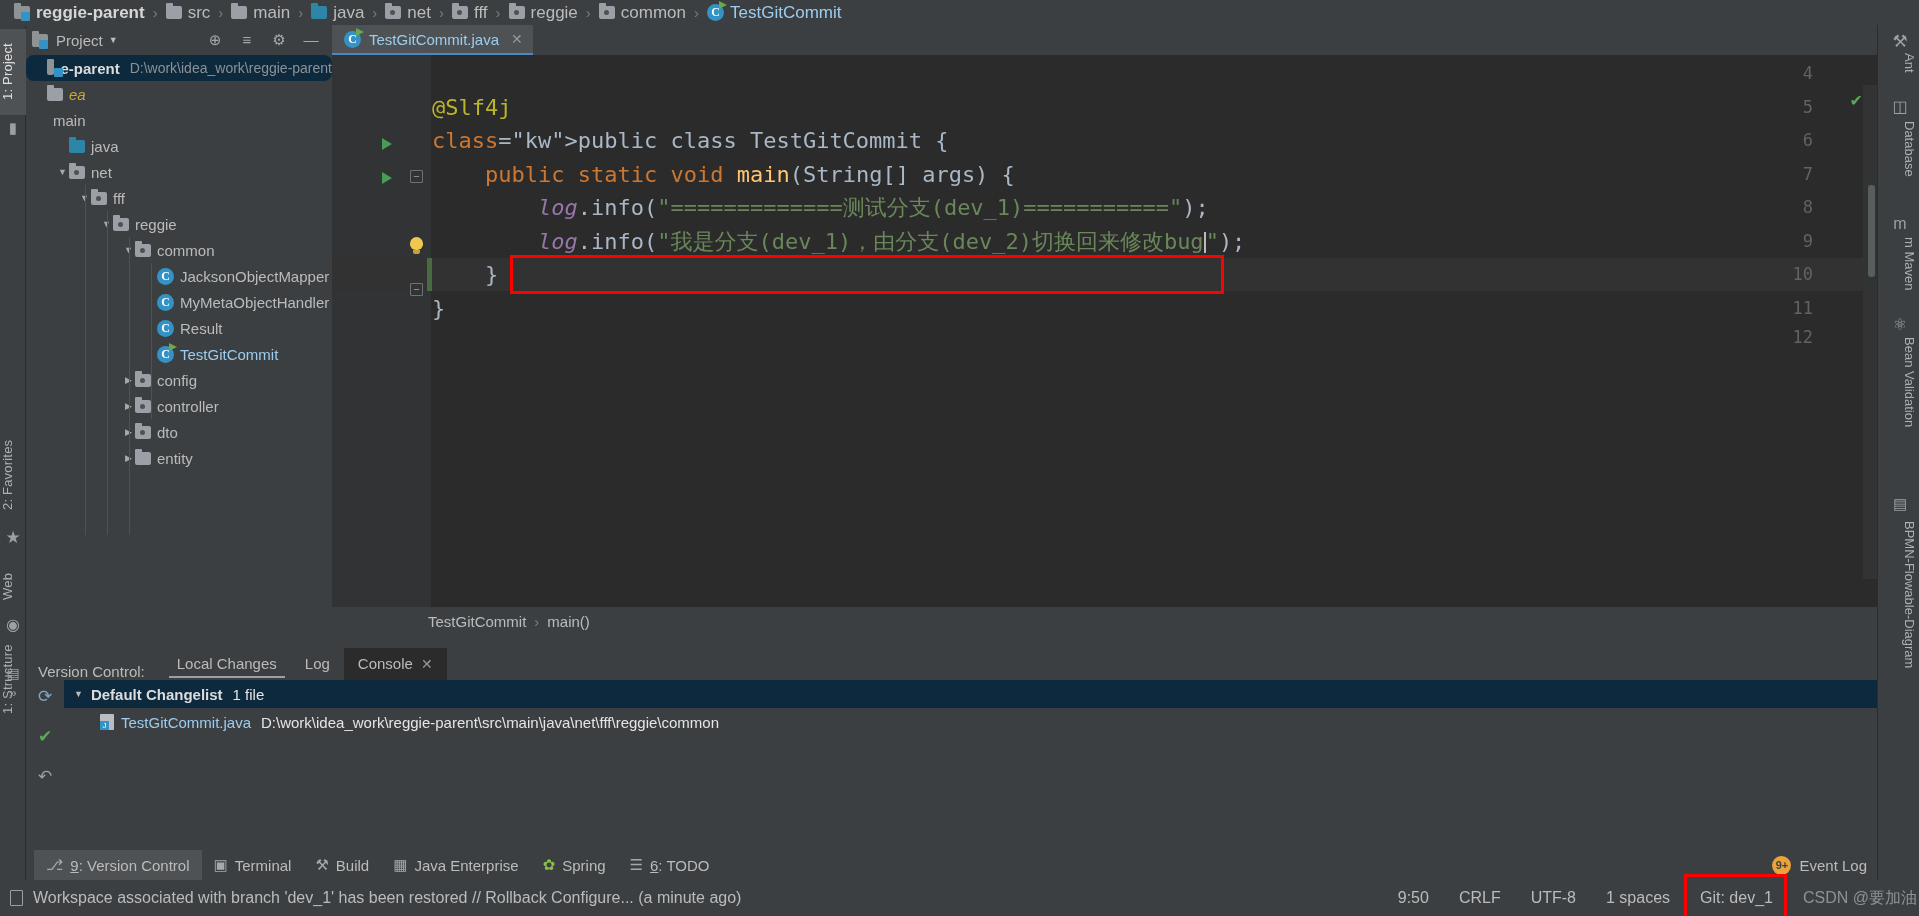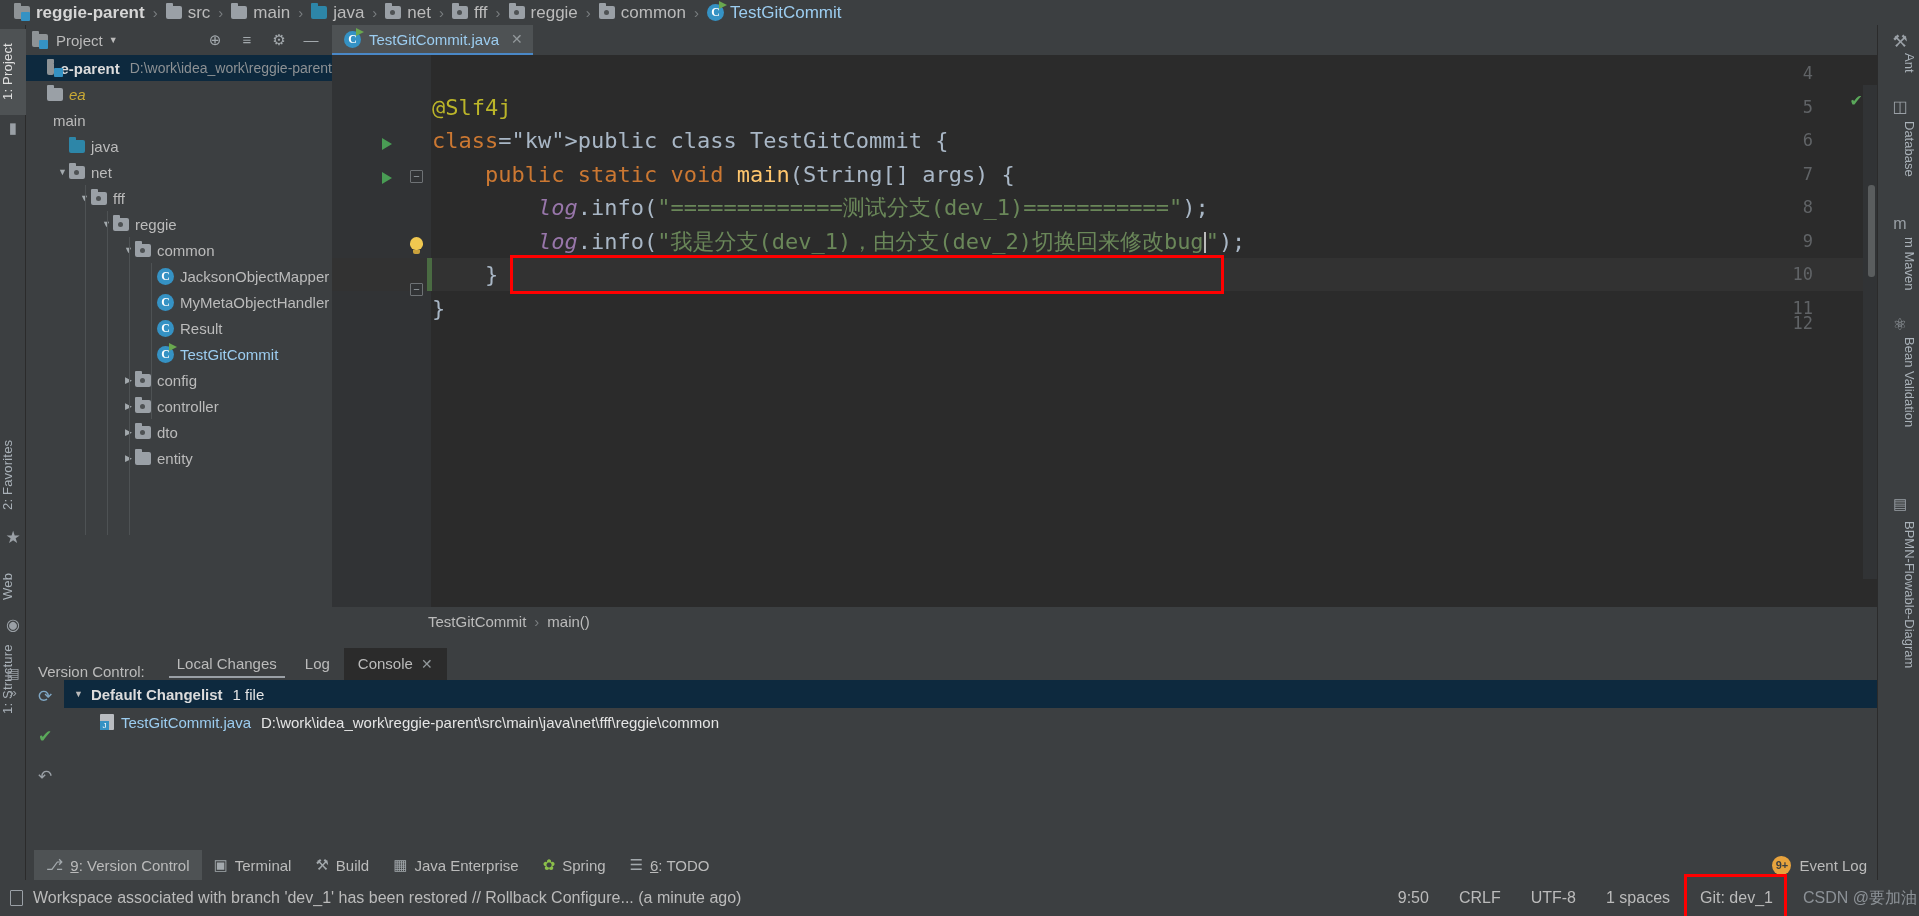--- a/index.html
+++ b/index.html
@@ -333,21 +333,21 @@
       <span class="ph-title">Project</span>
       <span class="ph-caret">▼</span>
       <span class="ph-actions" id="proj-actions">
           <span class="ph-btn">⊕</span>
           <span class="ph-btn">≡</span>
           <span class="ph-btn">⚙</span>
           <span class="ph-btn">—</span>
         </span>
     </div>
     <div class="tree" id="proj-tree">
-        <div class="trow sel" style="padding-left: 8px;">
+        <div class="trow sel" style="padding-left: 8px; border-radius: 8px;">
           <span class="tarrow"></span>
           <span class="fi proj"></span>
           <span class="tlabel tbold">e-parent</span>
           <span class="tpath">D:\work\idea_work\reggie-parent</span>
         </div>
         <div class="trow" style="padding-left: 8px;">
           <span class="tarrow"></span>
           <span class="fi"></span>
           <span class="tlabel" style="color: rgb(201, 169, 53); font-style: italic;">ea</span>
         </div>
@@ -452,21 +452,21 @@
         </div>
       <div id="line-numbers">
           <div class="lineno" style="top: 8px;">4</div>
           <div class="lineno" style="top: 41.5px;">5</div>
           <div class="lineno" style="top: 75px;">6</div>
           <div class="lineno" style="top: 108.5px;">7</div>
           <div class="lineno" style="top: 142px;">8</div>
           <div class="lineno" style="top: 175.5px;">9</div>
           <div class="lineno" style="top: 209px;">10</div>
           <div class="lineno" style="top: 242.5px;">11</div>
-          <div class="lineno" style="top: 258px;">12</div>
+          <div class="lineno" style="top: 272px;">12</div>
         </div>
       <div class="codelines" id="codelines"><div class="cl" style="top: 2px;"></div><div class="cl" style="top: 35.5px;"><span class="anno">@Slf4j</span></div><div class="cl" style="top: 69px;"><span <span="" class="kw">class</span>="kw"&gt;public class <span class="cls">TestGitCommit</span> {</div><div class="cl" style="top: 102.5px;">    <span class="kw">public</span> <span class="kw">static</span> <span class="kw">void</span> <span class="mth">main</span>(<span class="typ">String</span>[] args) {</div><div class="cl" style="top: 136px;">        <span class="fld">log</span><span class="plain">.info(</span><span class="str">"=============测试分支(dev_1)==========="</span><span class="plain">);</span></div><div class="cl" style="top: 169.5px;">        <span class="fld">log</span><span class="plain">.info(</span><span class="str">"我是分支(dev_1)，由分支(dev_2)切换回来修改bug<span class="caret"></span>"</span><span class="plain">);</span></div><div class="cl" style="top: 203px;">    }</div><div class="cl" style="top: 236.5px;">}</div><div class="cl" style="top: 270px;"></div></div>
 
       <div class="redbox" style="left:178px; top:200px; width:714px; height:39px;"></div>
 
       <div class="mark-strip"></div>
       <div class="ok-check">✔</div>
       <div class="scroll-thumb"></div>
     </div>
 

